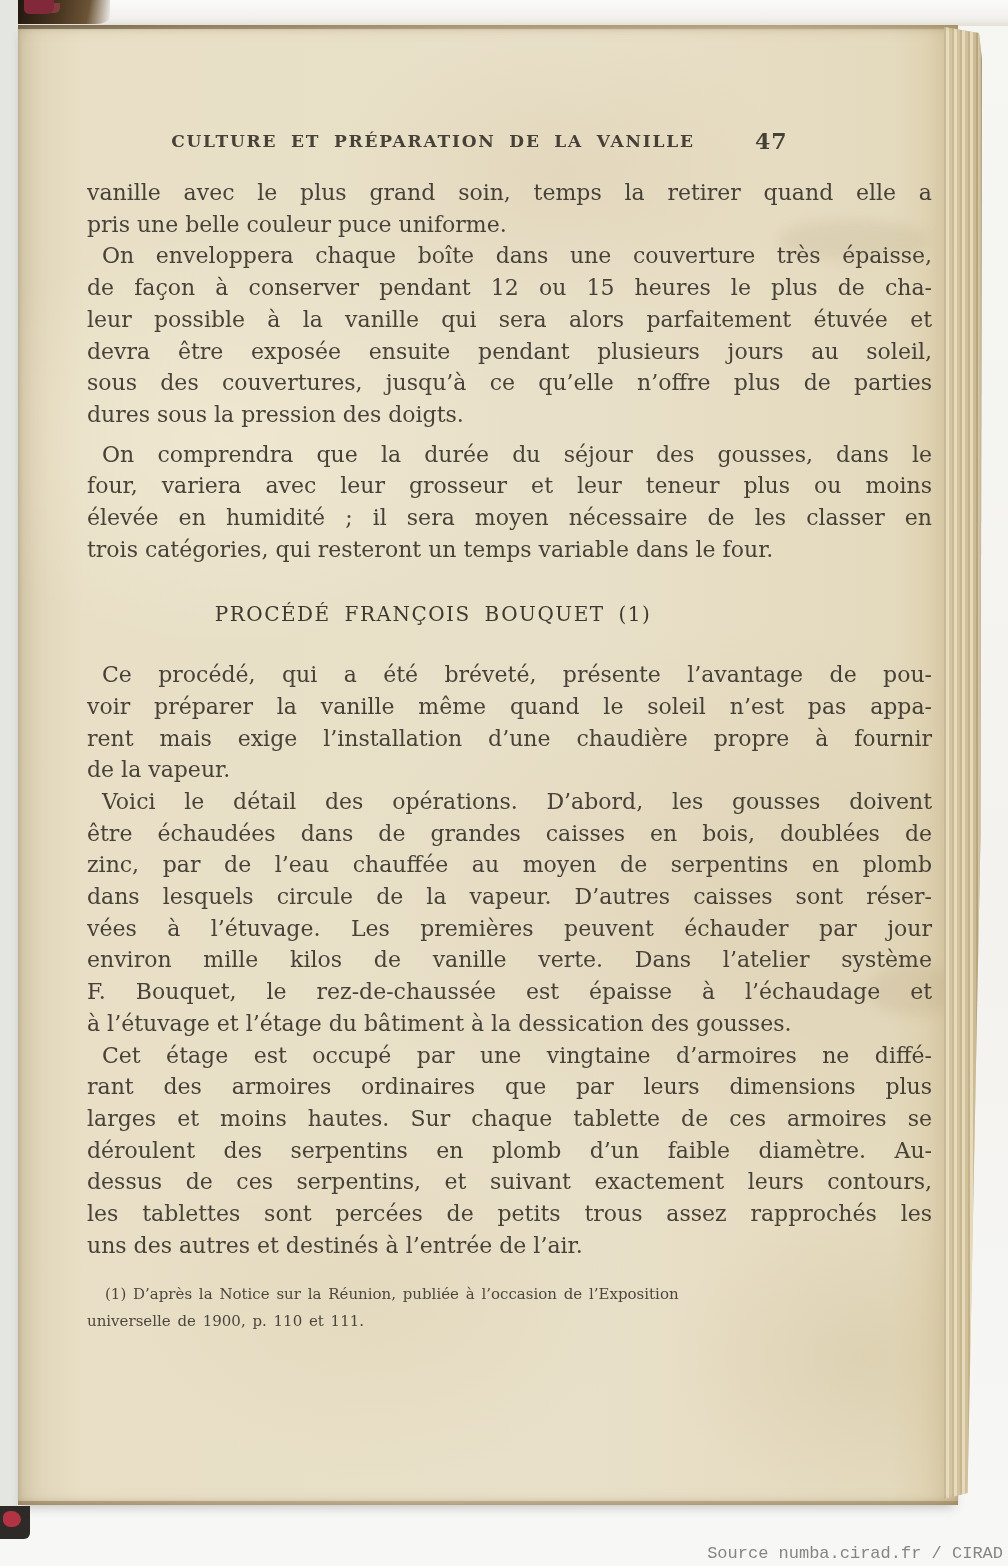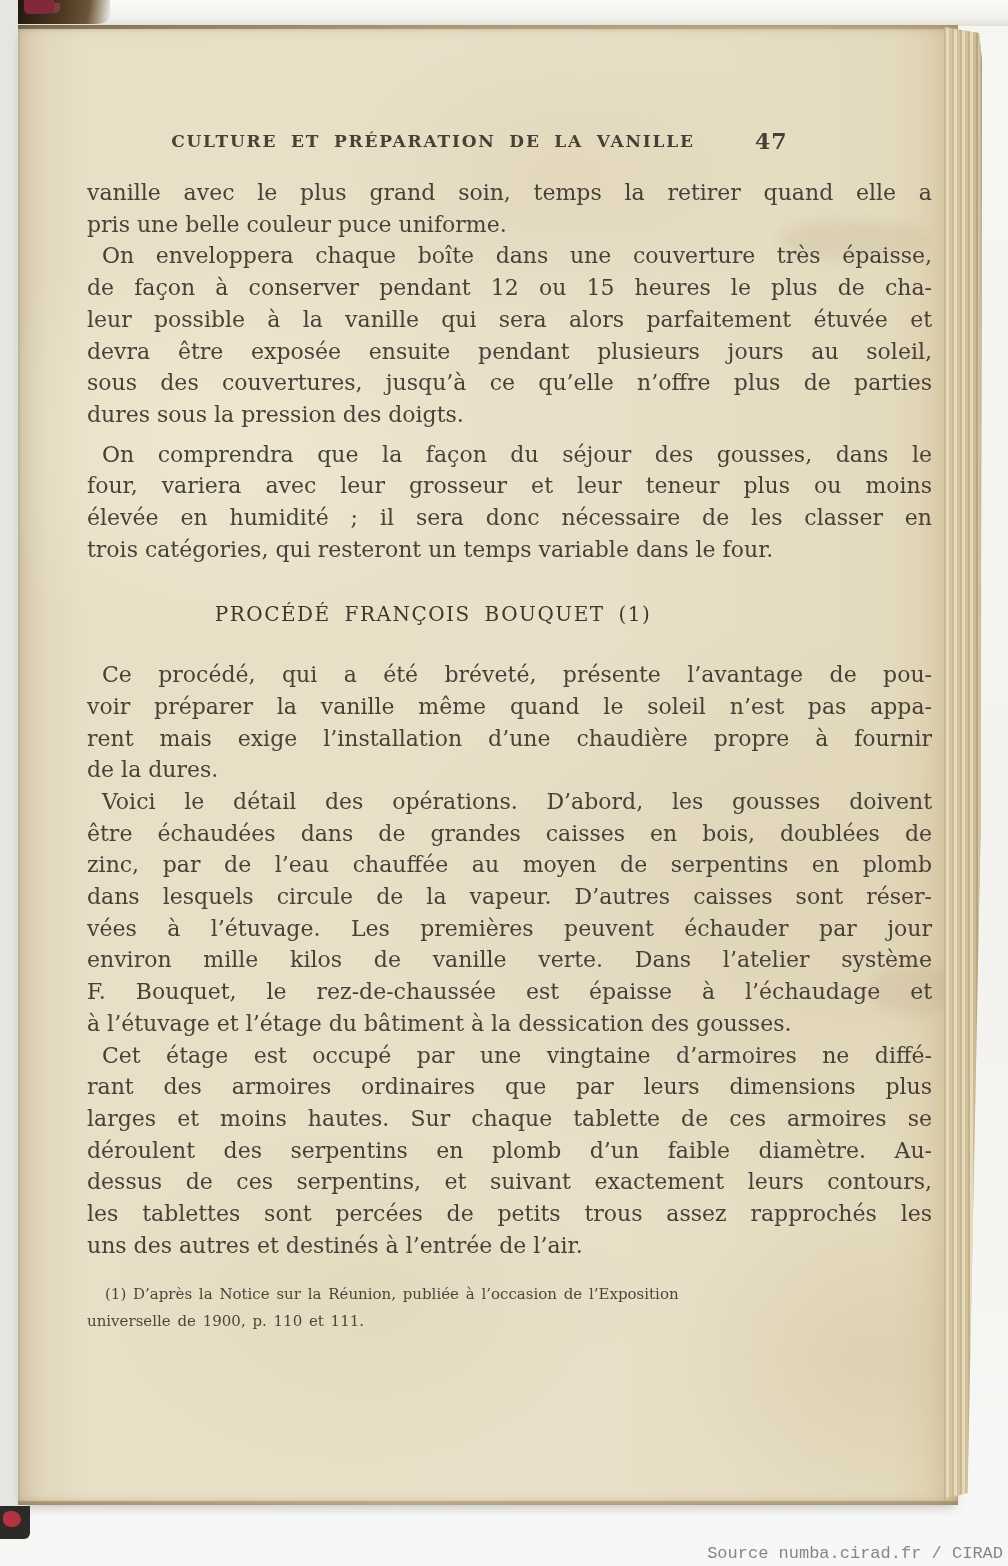--- a/index.html
+++ b/index.html
@@ -112,31 +112,31 @@
         </div>
         <div class="para indent">
           <div class="line">On enveloppera chaque boîte dans une couverture très épaisse,</div>
           <div class="line">de façon à conserver pendant 12 ou 15 heures le plus de cha-</div>
           <div class="line">leur possible à la vanille qui sera alors parfaitement étuvée et</div>
           <div class="line">devra être exposée ensuite pendant plusieurs jours au soleil,</div>
           <div class="line">sous des couvertures, jusqu’à ce qu’elle n’offre plus de parties</div>
           <div class="line last">dures sous la pression des doigts.</div>
         </div>
         <div class="para indent gap-before">
-          <div class="line">On comprendra que la façon du séjour des gousses, dans le</div>
+          <div class="line">On comprendra que la durée du séjour des gousses, dans le</div>
           <div class="line">four, variera avec leur grosseur et leur teneur plus ou moins</div>
-          <div class="line">élevée en humidité ; il sera donc nécessaire de les classer en</div>
+          <div class="line">élevée en humidité ; il sera moyen nécessaire de les classer en</div>
           <div class="line last">trois catégories, qui resteront un temps variable dans le four.</div>
         </div>
         <div class="section-heading">PROCÉDÉ FRANÇOIS BOUQUET (1)</div>
         <div class="para indent after-heading">
           <div class="line">Ce procédé, qui a été bréveté, présente l’avantage de pou-</div>
           <div class="line">voir préparer la vanille même quand le soleil n’est pas appa-</div>
           <div class="line">rent mais exige l’installation d’une chaudière propre à fournir</div>
-          <div class="line last">de la dures.</div>
+          <div class="line last">de la vapeur.</div>
         </div>
         <div class="para indent">
           <div class="line">Voici le détail des opérations. D’abord, les gousses doivent</div>
           <div class="line">être échaudées dans de grandes caisses en bois, doublées de</div>
           <div class="line">zinc, par de l’eau chauffée au moyen de serpentins en plomb</div>
           <div class="line">dans lesquels circule de la vapeur. D’autres caisses sont réser-</div>
           <div class="line">vées à l’étuvage. Les premières peuvent échauder par jour</div>
           <div class="line">environ mille kilos de vanille verte. Dans l’atelier système</div>
           <div class="line">F. Bouquet, le rez-de-chaussée est épaisse à l’échaudage et</div>
           <div class="line last">à l’étuvage et l’étage du bâtiment à la dessication des gousses.</div>

